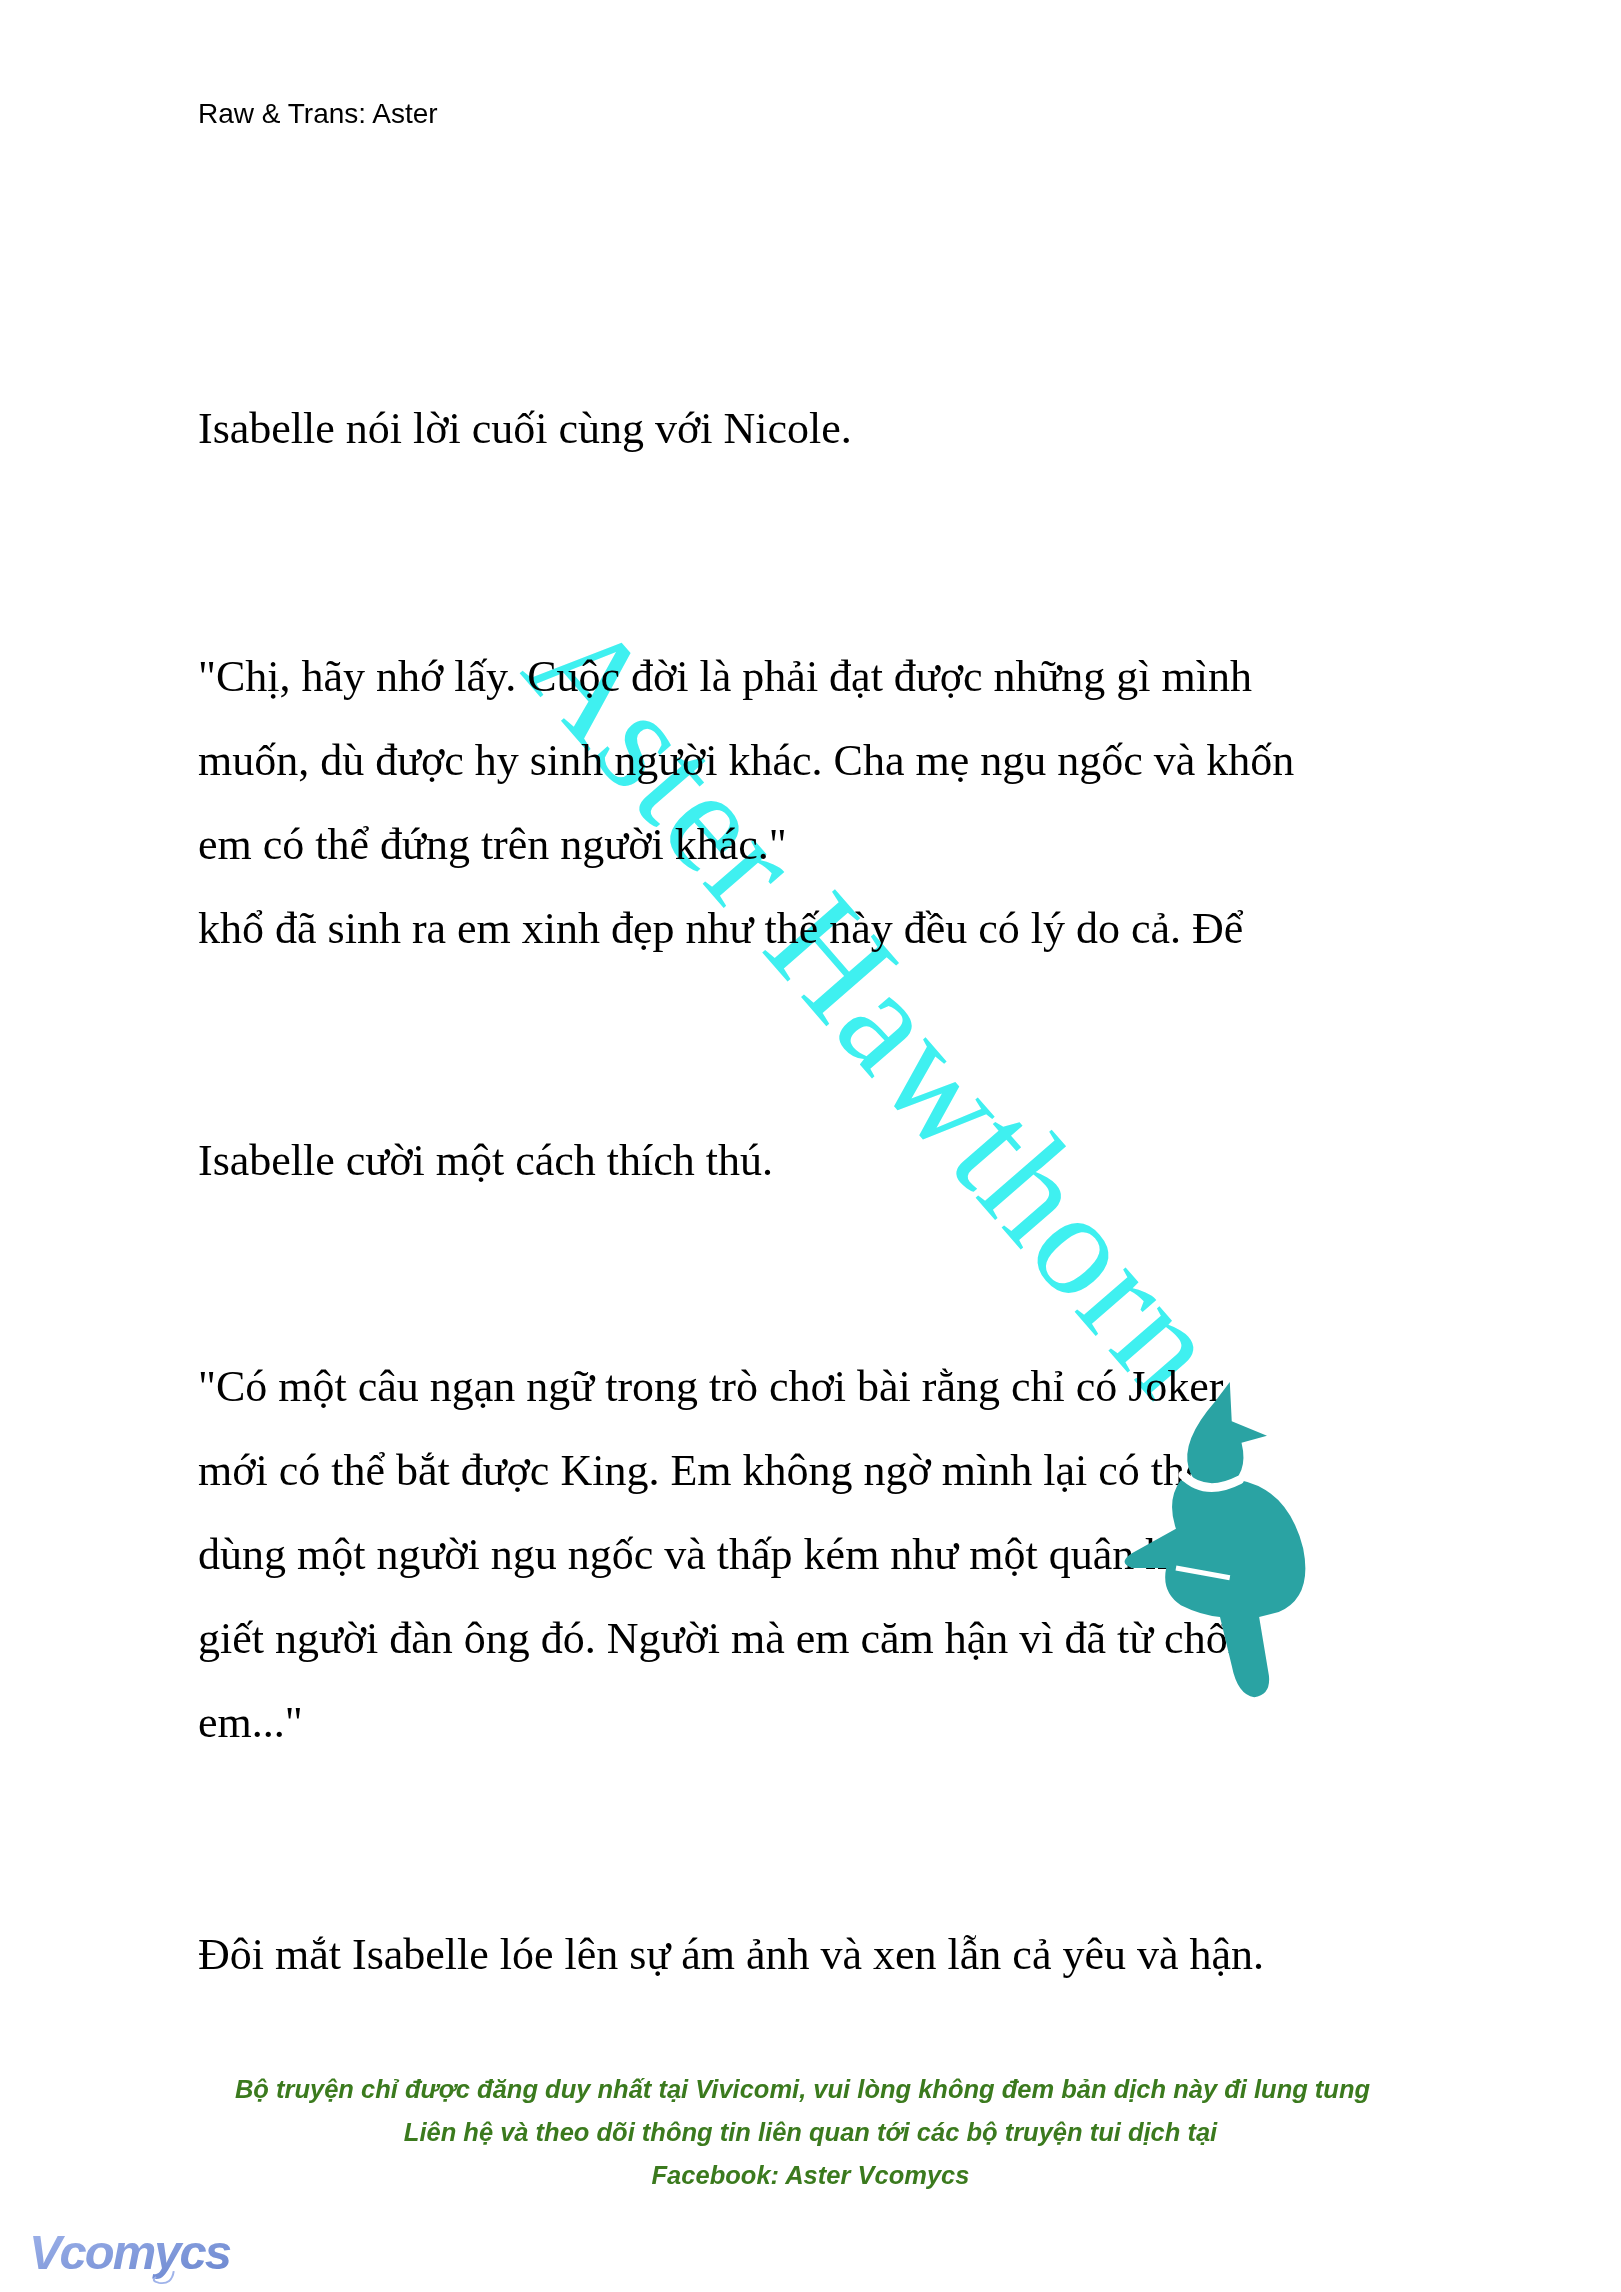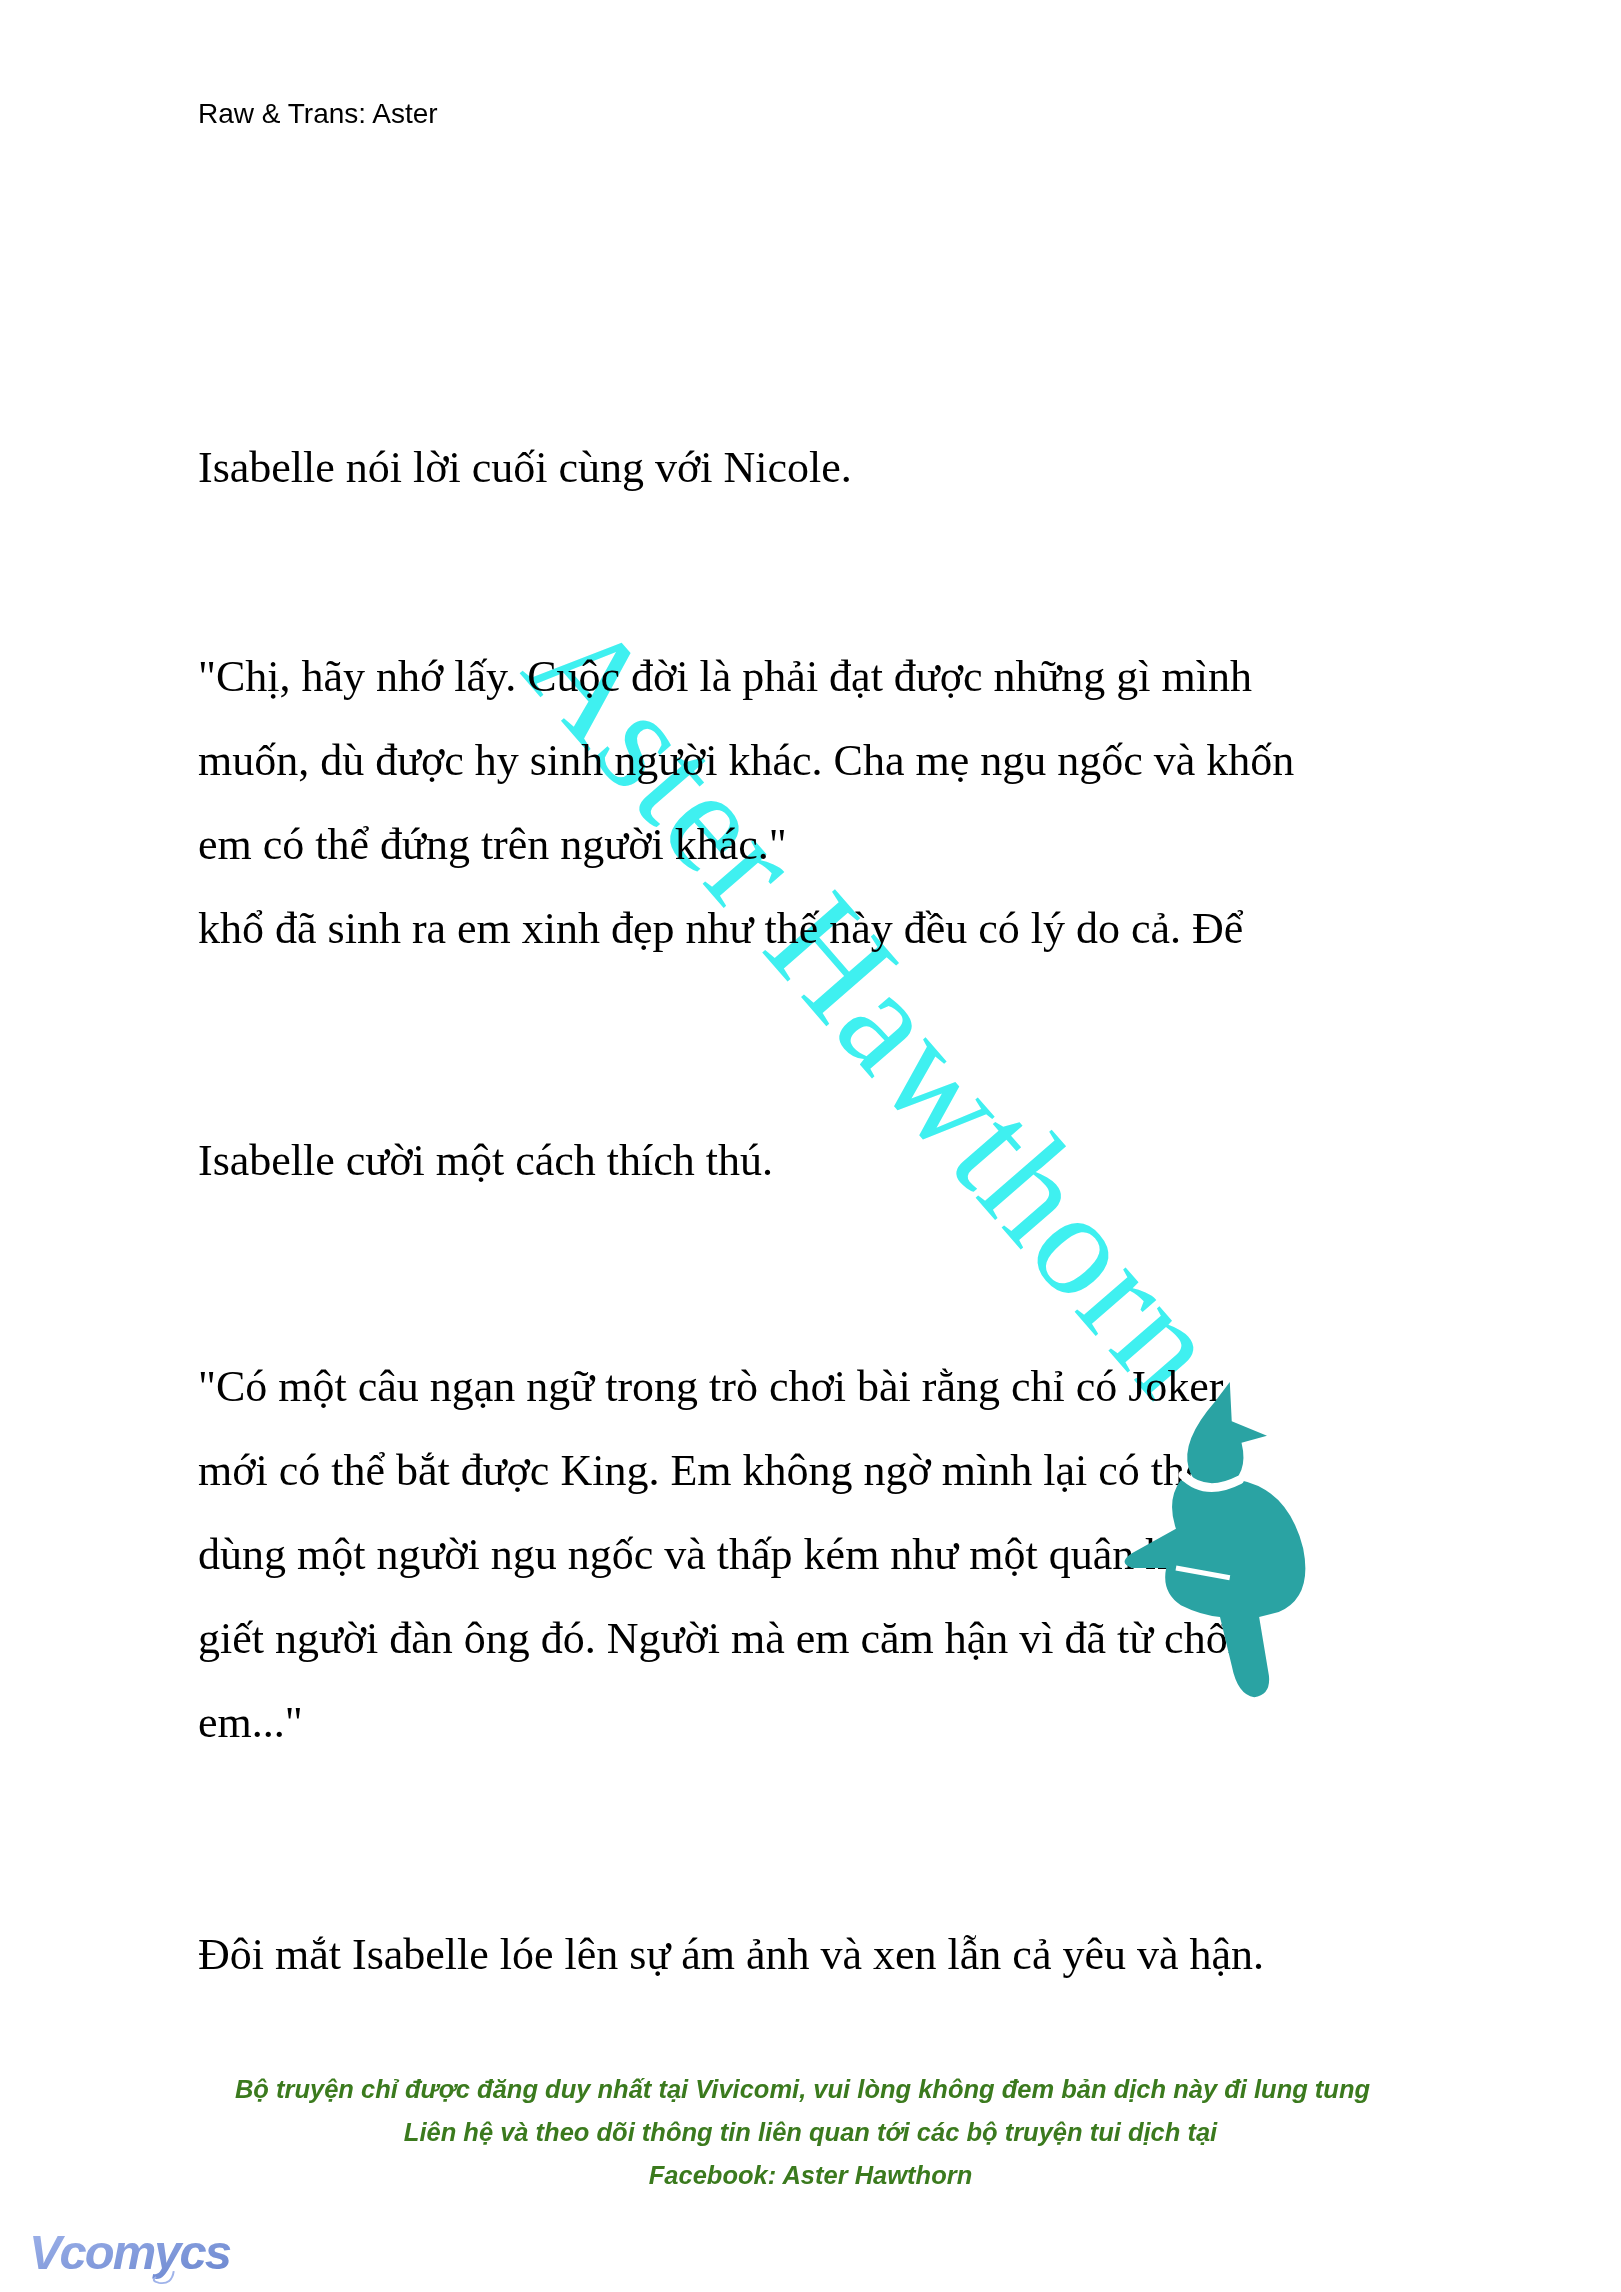--- a/index.html
+++ b/index.html
@@ -87,21 +87,21 @@
     }
   </style>
 </head>
 <body>
 
 <div class="page">
 
   <div class="header-credit">Raw &amp; Trans: Aster</div>
 
 
-  <p class="para" style="top:426px;">
+  <p class="para" style="top:387px;">
     <span class="line">Isabelle nói lời cuối cùng với Nicole.</span>
   </p>
 
   <p class="para" style="top:635px;">
     <span class="line">"Chị, hãy nhớ lấy. Cuộc đời là phải đạt được những gì mình</span>
     <span class="line">muốn, dù được hy sinh người khác. Cha mẹ ngu ngốc và khốn</span>
     <span class="line">em có thể đứng trên người khác."</span>
     <span class="line">khổ đã sinh ra em xinh đẹp như thế này đều có lý do cả. Để</span>
   </p>
 
@@ -132,21 +132,21 @@
     </g>
 
     <path d="M62 95 Q85 118 120 100" stroke="#ffffff" stroke-width="9" fill="none" stroke-linecap="round"></path>
 
     <path d="M55 190 L110 200" stroke="#ffffff" stroke-width="5" fill="none"></path>
   </svg>
 
   <div class="footer">
     <span class="fline">Bộ truyện chỉ được đăng duy nhất tại Vivicomi, vui lòng không đem bản dịch này đi lung tung</span>
     <span class="fline">Liên hệ và theo dõi thông tin liên quan tới các bộ truyện tui dịch tại</span>
-    <span class="fline">Facebook: Aster Hawthorn</span>
+    <span class="fline">Facebook: Aster Vcomycs</span>
   </div>
 
   <svg class="logo" viewBox="0 0 230 70" xmlns="http://www.w3.org/2000/svg">
     <defs>
       <linearGradient id="lg" x1="0" y1="0" x2="1" y2="1">
         <stop offset="0" stop-color="#9fb3ea"></stop>
         <stop offset="1" stop-color="#6a86cf"></stop>
       </linearGradient>
     </defs>
     <text x="2" y="50" font-family="Liberation Sans, sans-serif" font-size="50" font-style="italic" font-weight="bold" fill="url(#lg)" letter-spacing="-2">Vcomycs</text>

